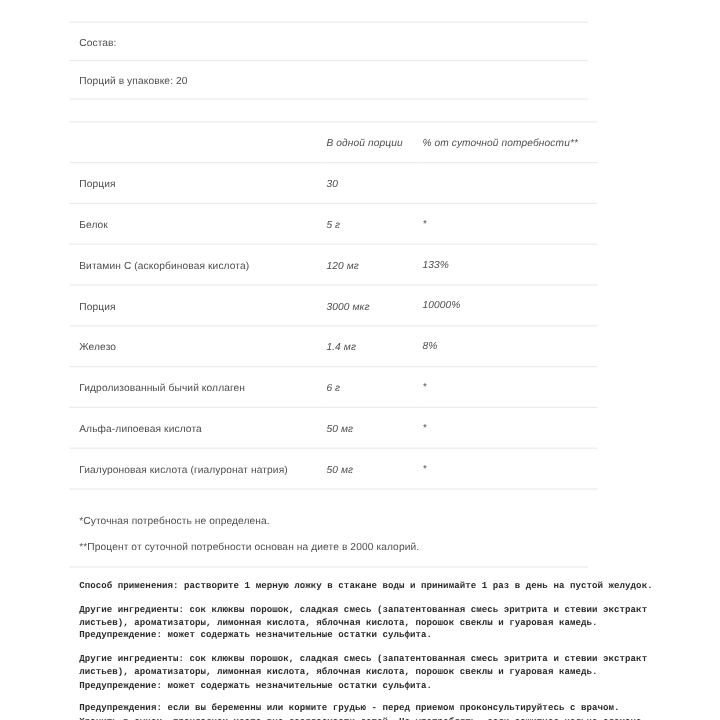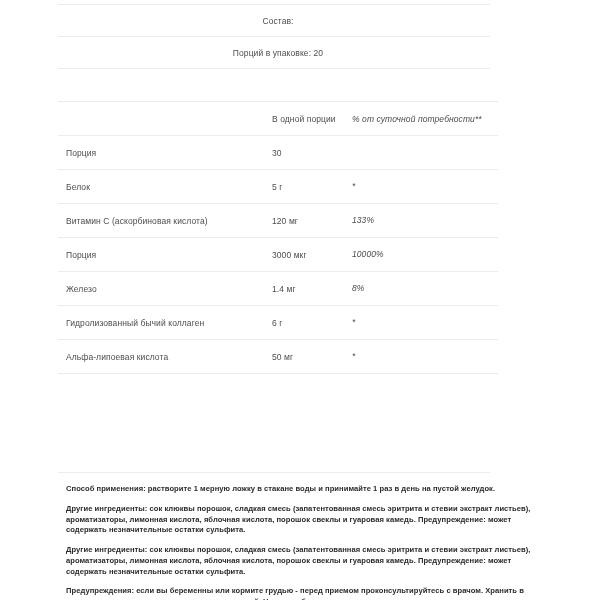--- a/index.html
+++ b/index.html
@@ -19,25 +19,24 @@
     position: relative;
     width: 600px;
     height: 600px;
     box-sizing: border-box;
   }
 
   
   .info-table {
     position: absolute;
     left: 58px;
-    top: 4px;
+    top: 18px;
     width: 432px;
     border-collapse: collapse;
     table-layout: fixed;
-    text-align: center;
   }
   .info-table td {
     padding: 0;
     vertical-align: middle;
     border-top: 1px solid #ececec;
     font-size: 8.5px;
     color: #4d4d4d;
     letter-spacing: 0.01em;
   }
   .info-row td {
@@ -65,21 +64,21 @@
     font-weight: normal;
     color: #4d4d4d;
     text-align: left;
     height: 33px;
     letter-spacing: 0.01em;
   }
   .nutri-table tr:last-child td {
     border-bottom: 1px solid #ececec;
   }
   .col-name   { width: 206px; padding-left: 8px !important; }
-  .col-amount { width: 80px;  }
+  .col-amount { width: 80px; font-style: italic;  }
   .col-dv     { width: 146px; font-style: italic; }
   .hdr td { color: #4d4d4d; }
   .star { font-size: 8.5px; line-height: 1; }
 
   
   .footnotes {
     position: absolute;
     left: 66px;
     top: 430px;
     width: 460px;
@@ -107,20 +106,21 @@
     top: 484px;
     width: 480px;
   }
   .bold-para {
     font-size: 7.6px;
     font-weight: bold;
     color: #2b2b2b;
     line-height: 1.42;
     margin: 0 0 9px 0;
     letter-spacing: 0.005em;
+    font-family: Liberation Mono, monospace;
   }
   .bold-para:last-child { margin-bottom: 0; }
 </style>
 </head>
 <body>
 
 <div class="page">
 
   <table class="info-table">
     <tbody id="info-rows-body">
@@ -170,23 +170,32 @@
         <tr>
           <td class="col-name">Гидролизованный бычий коллаген</td>
           <td class="col-amount">6 г</td>
           <td class="col-dv star">*</td>
         </tr>
         <tr>
           <td class="col-name">Альфа-липоевая кислота</td>
           <td class="col-amount">50 мг</td>
           <td class="col-dv star">*</td>
         </tr>
+        <tr>
+          <td class="col-name">Гиалуроновая кислота (гиалуронат натрия)</td>
+          <td class="col-amount">50 мг</td>
+          <td class="col-dv star">*</td>
+        </tr>
       </tbody>
   </table>
 
+  <div class="footnotes" id="footnotes">
+      <div class="footnote">*Суточная потребность не определена.</div>
+      <div class="footnote">**Процент от суточной потребности основан на диете в 2000 калорий.</div>
+    </div>
 
   <div class="rule"></div>
 
   <div class="bold-block" id="bold-block">
       <p class="bold-para">Способ применения: растворите 1 мерную ложку в стакане воды и принимайте 1 раз в день на пустой желудок.</p>
       <p class="bold-para">Другие ингредиенты: сок клюквы порошок, сладкая смесь (запатентованная смесь эритрита и стевии экстракт листьев), ароматизаторы, лимонная кислота, яблочная кислота, порошок свеклы и гуаровая камедь. Предупреждение: может содержать незначительные остатки сульфита.</p>
       <p class="bold-para">Другие ингредиенты: сок клюквы порошок, сладкая смесь (запатентованная смесь эритрита и стевии экстракт листьев), ароматизаторы, лимонная кислота, яблочная кислота, порошок свеклы и гуаровая камедь. Предупреждение: может содержать незначительные остатки сульфита.</p>
       <p class="bold-para">Предупреждения: если вы беременны или кормите грудью - перед приемом проконсультируйтесь с врачом. Хранить в сухом, прохладном месте вне досягаемости детей. Не употреблять, если защитное кольцо сломано или отсутствует.</p>
     </div>
 

